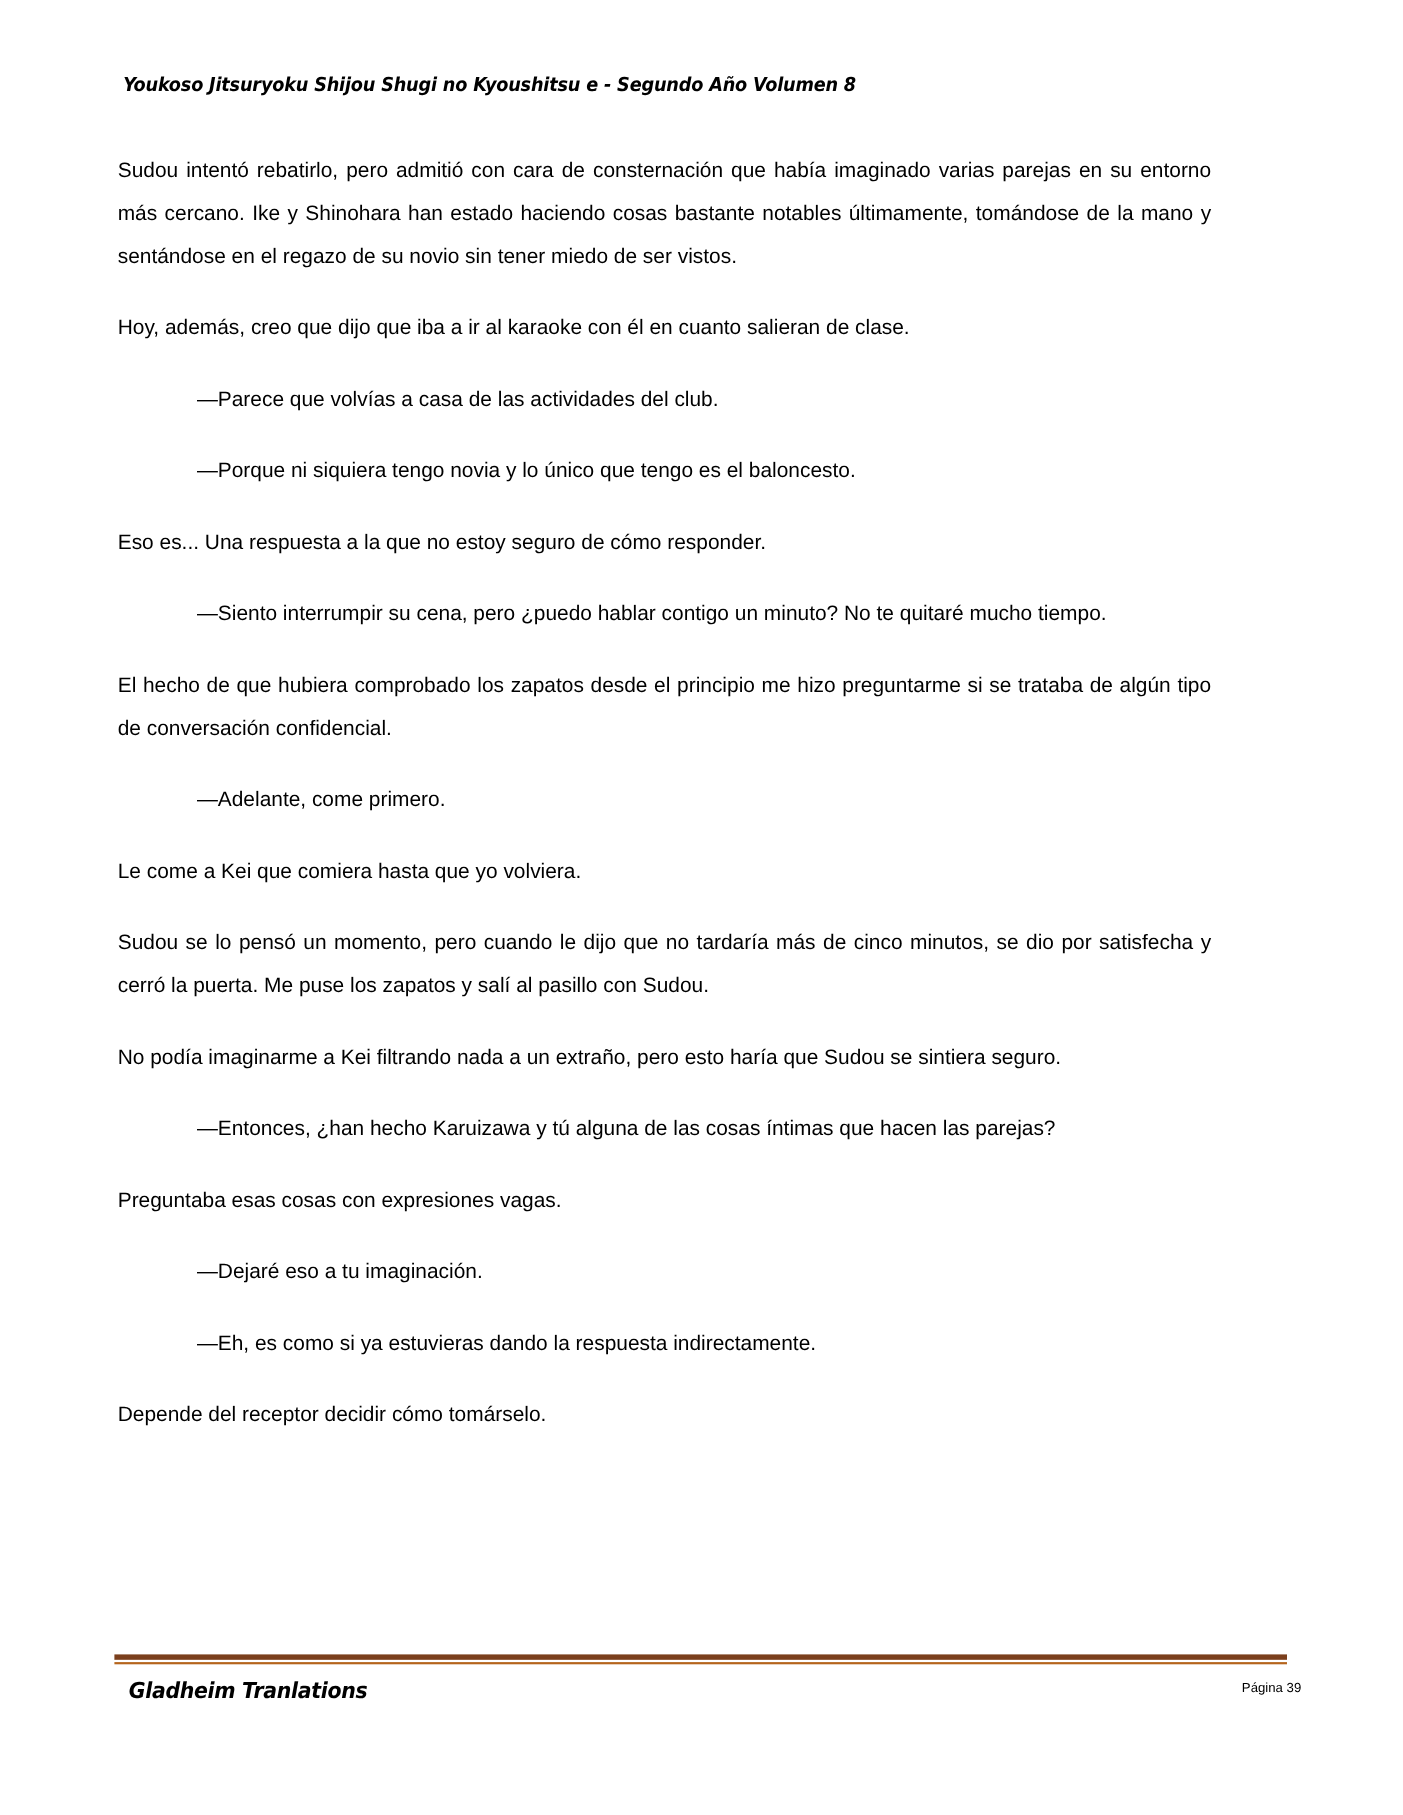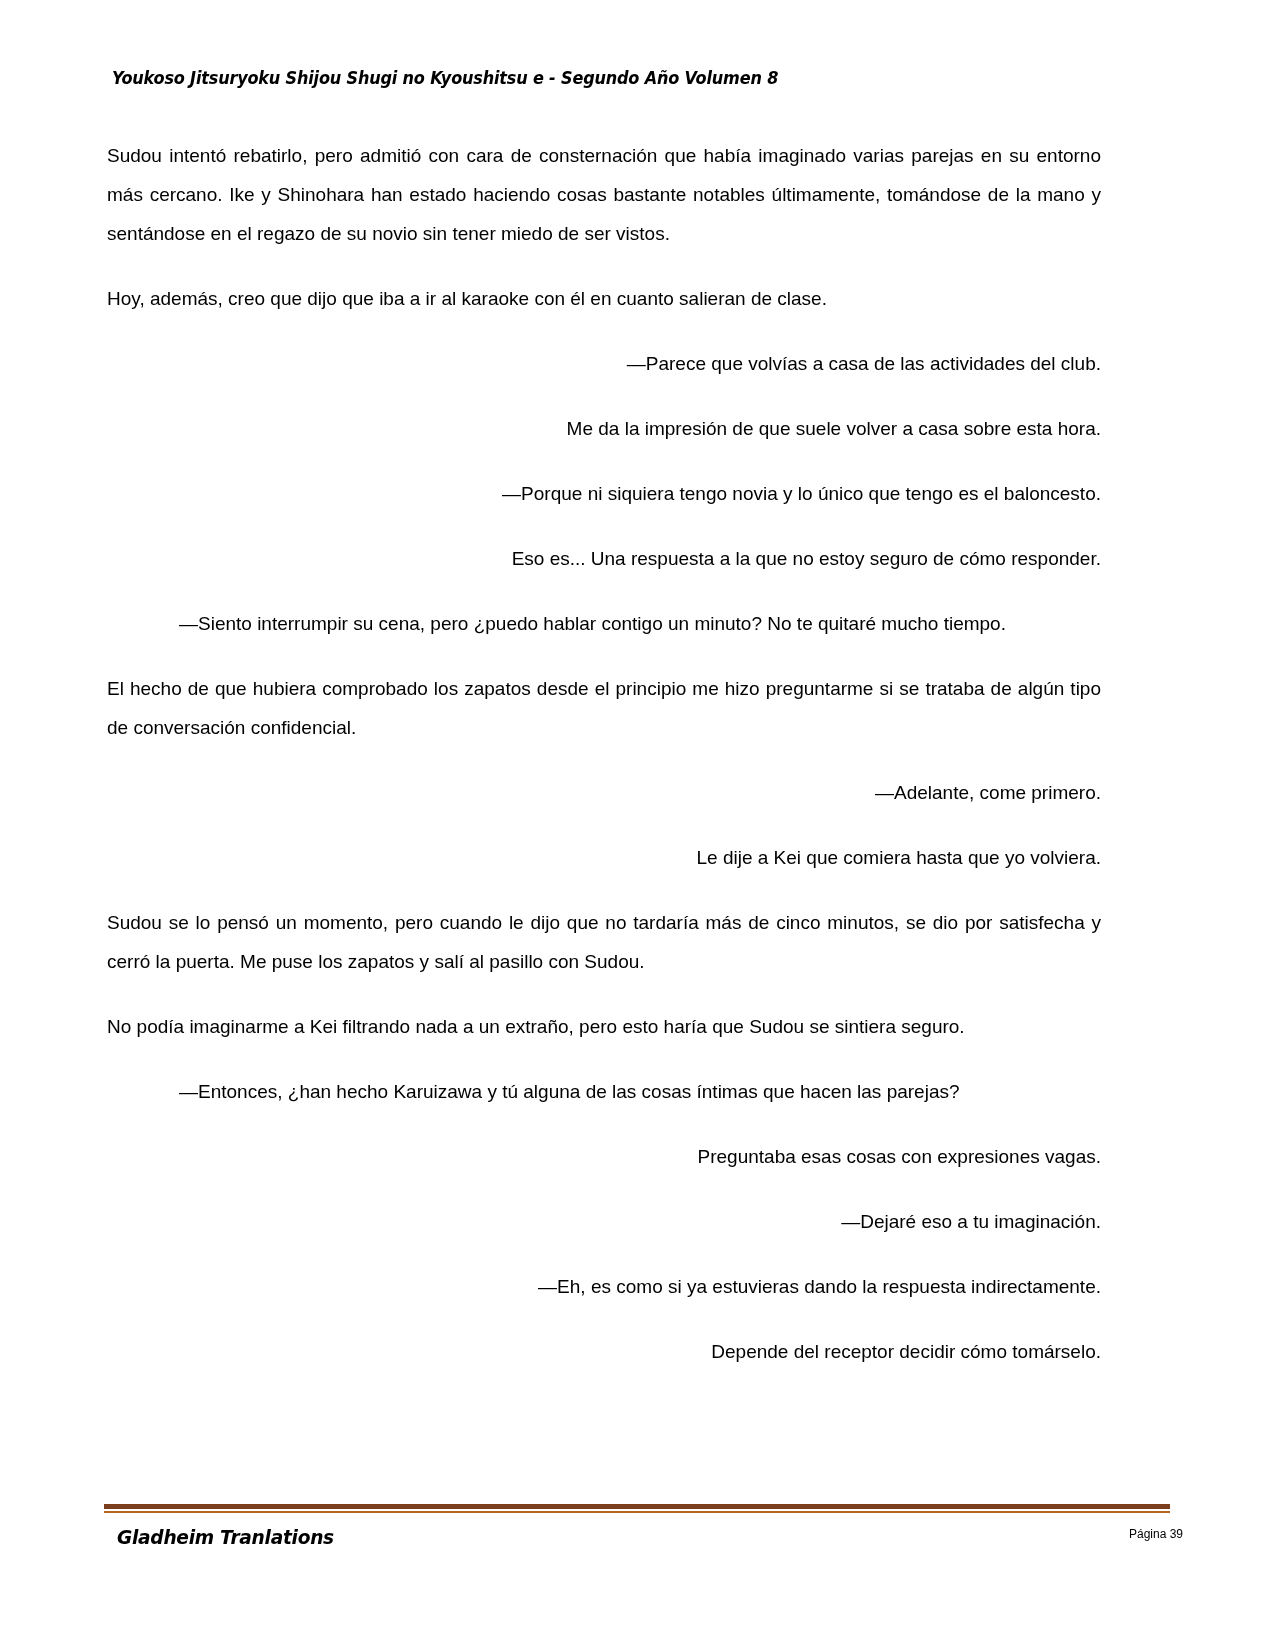--- a/index.html
+++ b/index.html
@@ -51,21 +51,21 @@
     margin: 0 0 26px 0;
     font-family: "Liberation Sans", sans-serif;
     font-size: 19px;
     line-height: 39px;
     color: #000;
     text-align: justify;
     text-justify: inter-word;
   }
   
   .para.nojustify {
-    text-align: right;
+    text-align: left;
   }
   .para.indent {
     text-indent: 72px;
   }
 
   
   .footer-rule {
     position: absolute;
     left: 104px;
     top: 1504px;
@@ -136,33 +136,32 @@
   <div class="doc-header">Youkoso Jitsuryoku Shijou Shugi no Kyoushitsu e - Segundo Año Volumen 8</div>
 
   <div class="content">
 
     <p class="para">Sudou intentó rebatirlo, pero admitió con cara de consternación que había imaginado varias parejas en su entorno más cercano. Ike y Shinohara han estado haciendo cosas bastante notables últimamente, tomándose de la mano y sentándose en el regazo de su novio sin tener miedo de ser vistos.</p>
 
     <p class="para">Hoy, además, creo que dijo que iba a ir al karaoke con él en cuanto salieran de clase.</p>
 
     <p class="para indent nojustify">—Parece que volvías a casa de las actividades del club.</p>
 
-    <p class="para nojustify">Me da la impresión de que suele volver a casa sobre esta hora.</p>
 
     <p class="para indent nojustify">—Porque ni siquiera tengo novia y lo único que tengo es el baloncesto.</p>
 
     <p class="para nojustify">Eso es... Una respuesta a la que no estoy seguro de cómo responder.</p>
 
     <p class="para indent">—Siento interrumpir su cena, pero ¿puedo hablar contigo un minuto? No te quitaré mucho tiempo.</p>
 
     <p class="para">El hecho de que hubiera comprobado los zapatos desde el principio me hizo preguntarme si se trataba de algún tipo de conversación confidencial.</p>
 
     <p class="para indent nojustify">—Adelante, come primero.</p>
 
-    <p class="para nojustify">Le dije a Kei que comiera hasta que yo volviera.</p>
+    <p class="para nojustify">Le come a Kei que comiera hasta que yo volviera.</p>
 
 
     <p class="para">Sudou se lo pensó un momento, pero cuando le dijo que no tardaría más de cinco minutos, se dio por satisfecha y cerró la puerta. Me puse los zapatos y salí al pasillo con Sudou.</p>
 
     <p class="para">No podía imaginarme a Kei filtrando nada a un extraño, pero esto haría que Sudou se sintiera seguro.</p>
 
     <p class="para indent">—Entonces, ¿han hecho Karuizawa y tú alguna de las cosas íntimas que hacen las parejas?</p>
 
     <p class="para nojustify">Preguntaba esas cosas con expresiones vagas.</p>
 

